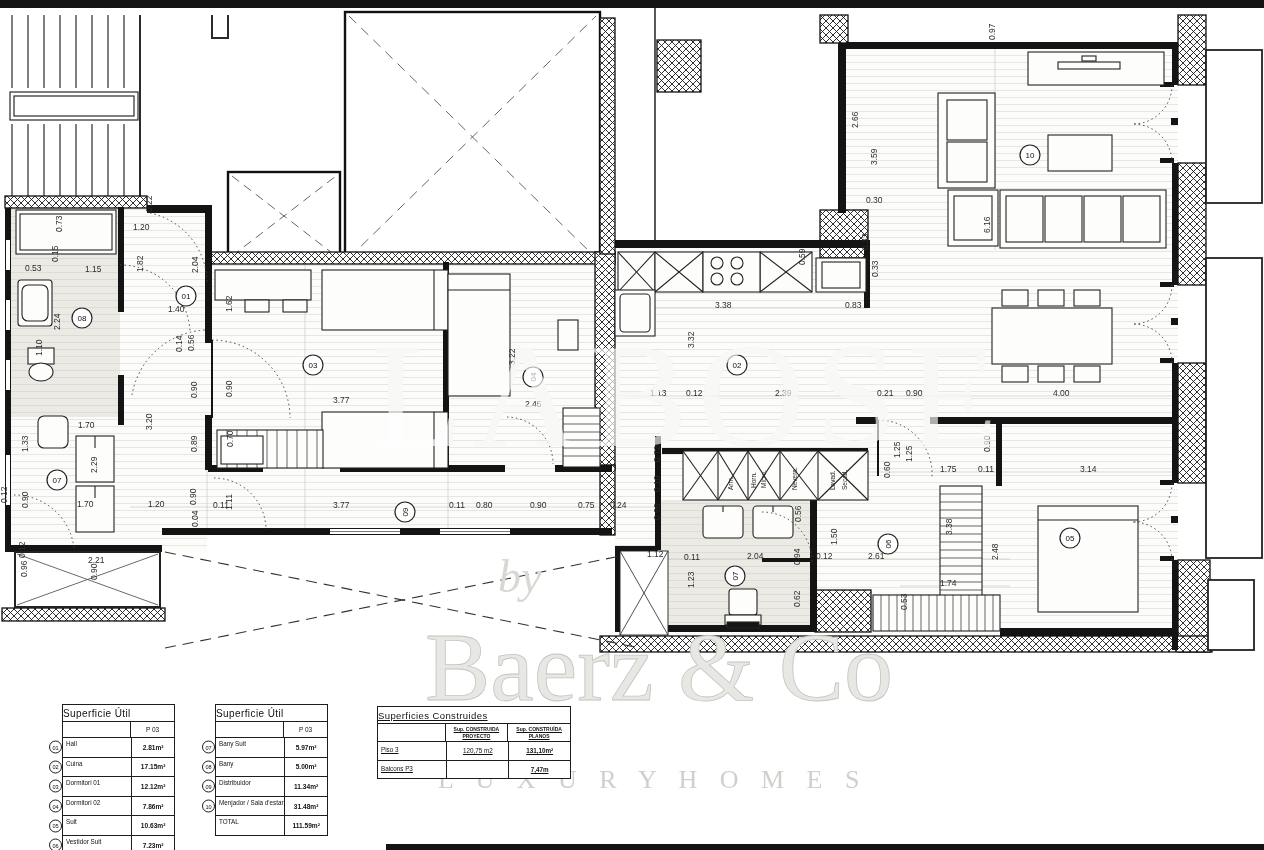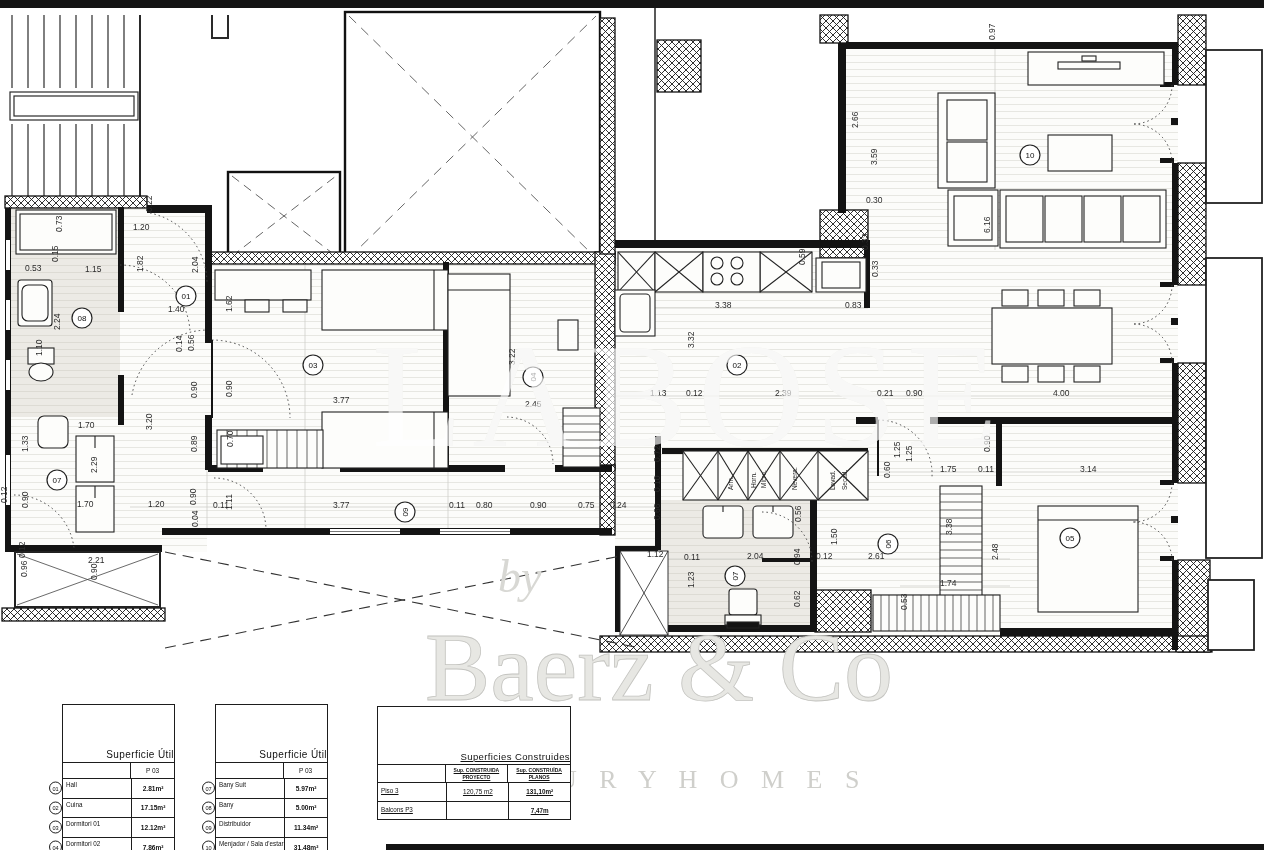--- a/index.html
+++ b/index.html
@@ -9,21 +9,21 @@
   .dim{font-family:"Liberation Sans",sans-serif;font-size:8.5px;fill:#2b2b2b;}
   .app{font-size:6.5px;fill:#222;}
   .roomnum{font-size:8px;fill:#111;}
   .wm-under{font-family:"Liberation Serif",serif;fill:#ebebe7;}
   .wm-over{font-family:"Liberation Serif",serif;fill:rgba(255,255,255,0.65);}
   .wm-by{font-family:"Liberation Serif",serif;font-style:italic;fill:#d8d8d4;}
   .wm-brand{font-family:"Liberation Serif",serif;fill:#e7e7e3;stroke:#c4c4c0;stroke-width:0.8px;}
   .wm-tag{font-family:"Liberation Serif",serif;fill:#cfcfcb;}
   
   .tbl{position:absolute;background:#fff;border:1.6px solid #1d1d1d;color:#111;}
-  .tbl .t-title{text-align:right;font-size:10px;padding:3px 0 2px 0;border-bottom:1.3px solid #1d1d1d;letter-spacing:0.4px;margin-top:41px;}
+  .tbl .t-title{text-align:left;font-size:10px;padding:3px 0 2px 0;border-bottom:1.3px solid #1d1d1d;letter-spacing:0.4px;}
   .tbl .t-sub{display:flex;height:15px;border-bottom:1.3px solid #1d1d1d;font-size:6.5px;}
   .tbl .t-sub .c1{width:61%;border-right:1px solid #1d1d1d;}
   .tbl .t-sub .c2{width:39%;display:flex;align-items:center;justify-content:center;}
   .t-row{display:flex;height:18.6px;border-bottom:1px solid #1d1d1d;position:relative;}
   .t-row:last-child{border-bottom:none;}
   .t-name{width:61%;border-right:1px solid #1d1d1d;font-size:6.3px;padding:2px 0 0 3px;line-height:1.2;}
   .t-val{width:39%;font-size:6.6px;font-weight:bold;display:flex;align-items:center;justify-content:center;}
   .t-num{position:absolute;left:-14px;top:50%;transform:translateY(-50%);width:11px;height:11px;
          border:1px solid #1d1d1d;border-radius:50%;background:#fff;font-size:5.6px;
          display:flex;align-items:center;justify-content:center;}

